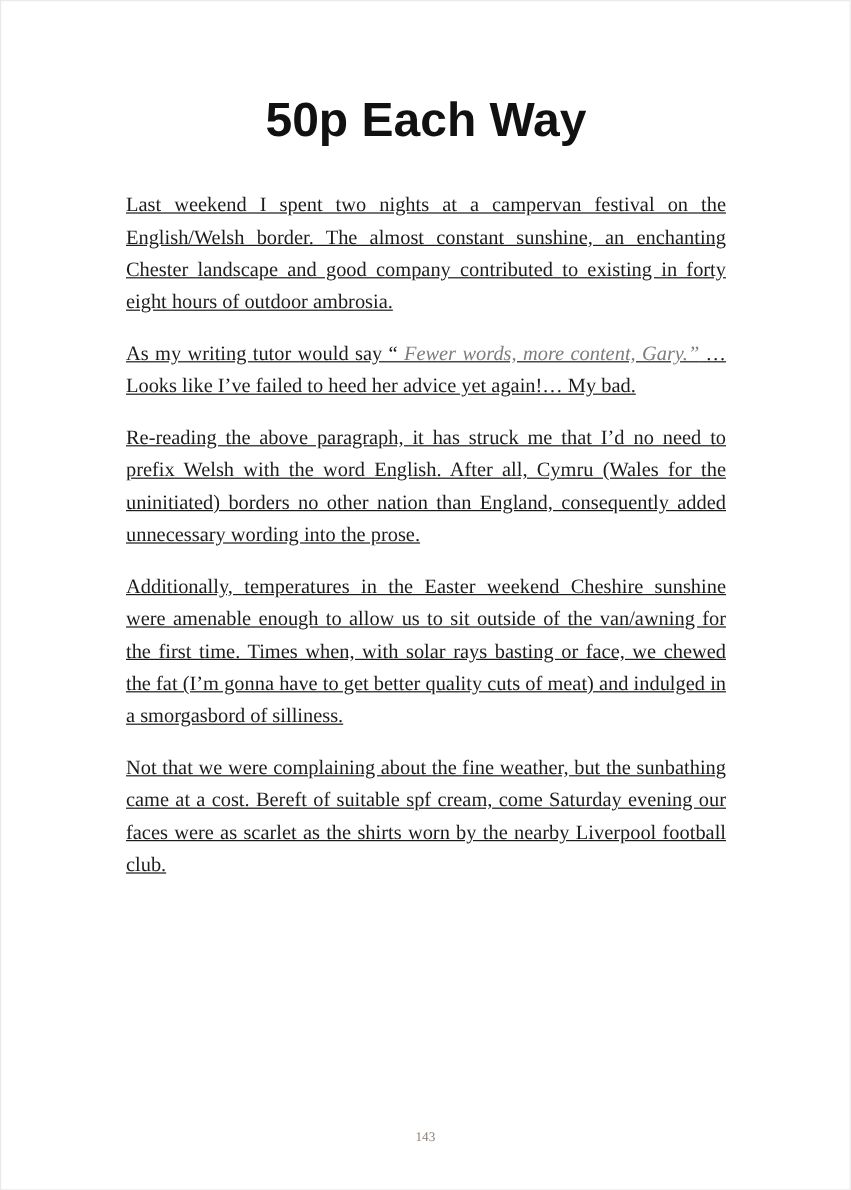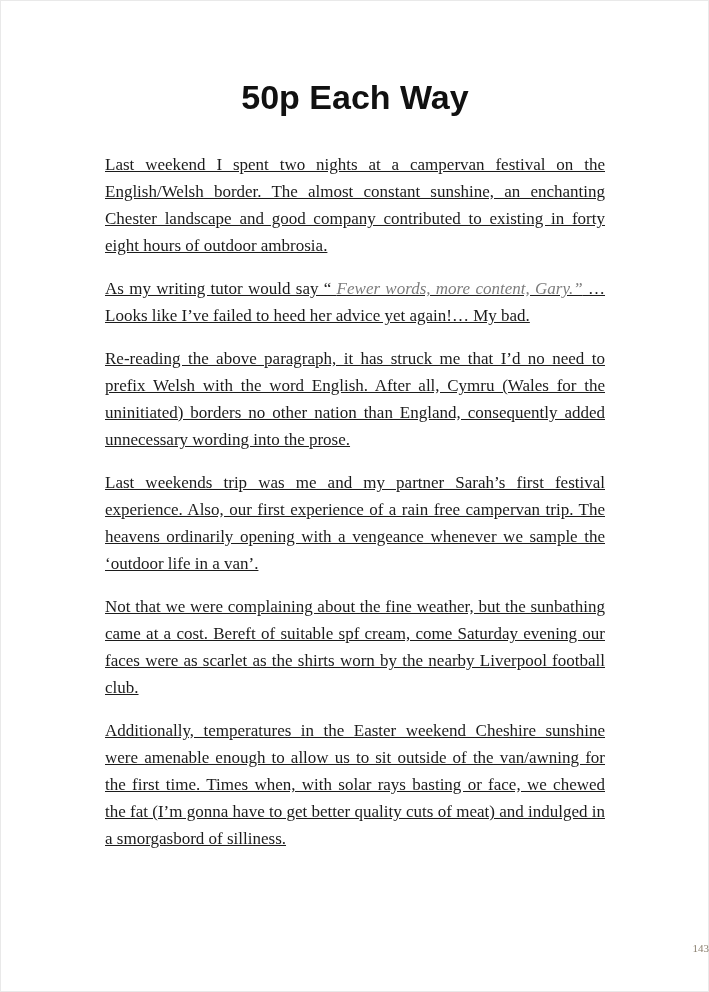--- a/index.html
+++ b/index.html
@@ -23,21 +23,21 @@
     position: absolute;
     top: 78px;
     left: 105px;
     width: 500px;
   }
   h1.doc-title {
     margin: 0 0 34px 0;
     text-align: center;
     font-family: "Liberation Sans", "DejaVu Sans", sans-serif;
     font-weight: 700;
-    font-size: 34px;
+    font-size: 40px;
     letter-spacing: 0px;
     color: #111111;
   }
   .body-text p {
     margin: 0 0 16px 0;
     font-size: 17px;
     line-height: 27px;
     text-align: justify;
     text-justify: inter-word;
     text-decoration: underline;
@@ -45,35 +45,34 @@
   .body-text p:last-child { margin-bottom: 0; }
   .run-italic {
     font-style: italic;
     color: #7d7d7d;
   }
   .page-number {
     position: absolute;
     left: 0;
     right: 0;
     bottom: 38px;
-    text-align: right;
+    text-align: center;
     font-size: 11px;
     color: #8b8070;
     font-family: "Liberation Serif", "DejaVu Serif", serif;
   }
 </style>
 </head>
 <body>
 
 <div class="page">
   <div class="content">
     <h1 class="doc-title">50p Each Way</h1>
     <div class="body-text" id="paragraphs">
         <p><span>Last weekend I spent two nights at a campervan festival on the English/Welsh border. The almost constant sunshine, an enchanting Chester landscape and good company contributed to existing in forty eight hours of outdoor ambrosia.</span></p>
         <p><span>As my writing tutor would say “ </span><span class="run-italic">Fewer words, more content, Gary.”</span><span> … Looks like I’ve failed to heed her advice yet again!… My bad.</span></p>
         <p><span>Re-reading the above paragraph, it has struck me that I’d no need to prefix Welsh with the word English. After all, Cymru (Wales for the uninitiated) borders no other nation than England, consequently added unnecessary wording into the prose.</span></p>
-        <p><span>Last weekends trip was me and my partner Sarah’s first festival experience. Also, our first experience of a rain free campervan trip. The heavens ordinarily opening with a vengeance whenever we sample the ‘outdoor life in a van’.</span></p>
+        <p><span>Additionally, temperatures in the Easter weekend Cheshire sunshine were amenable enough to allow us to sit outside of the van/awning for the first time. Times when, with solar rays basting or face, we chewed the fat (I’m gonna have to get better quality cuts of meat) and indulged in a smorgasbord of silliness.</span></p>
         <p><span>Not that we were complaining about the fine weather, but the sunbathing came at a cost. Bereft of suitable spf cream, come Saturday evening our faces were as scarlet as the shirts worn by the nearby Liverpool football club.</span></p>
-        <p><span>Additionally, temperatures in the Easter weekend Cheshire sunshine were amenable enough to allow us to sit outside of the van/awning for the first time. Times when, with solar rays basting or face, we chewed the fat (I’m gonna have to get better quality cuts of meat) and indulged in a smorgasbord of silliness.</span></p>
       </div>
   </div>
   <div class="page-number">143</div>
 </div>
 
 </body></html>

